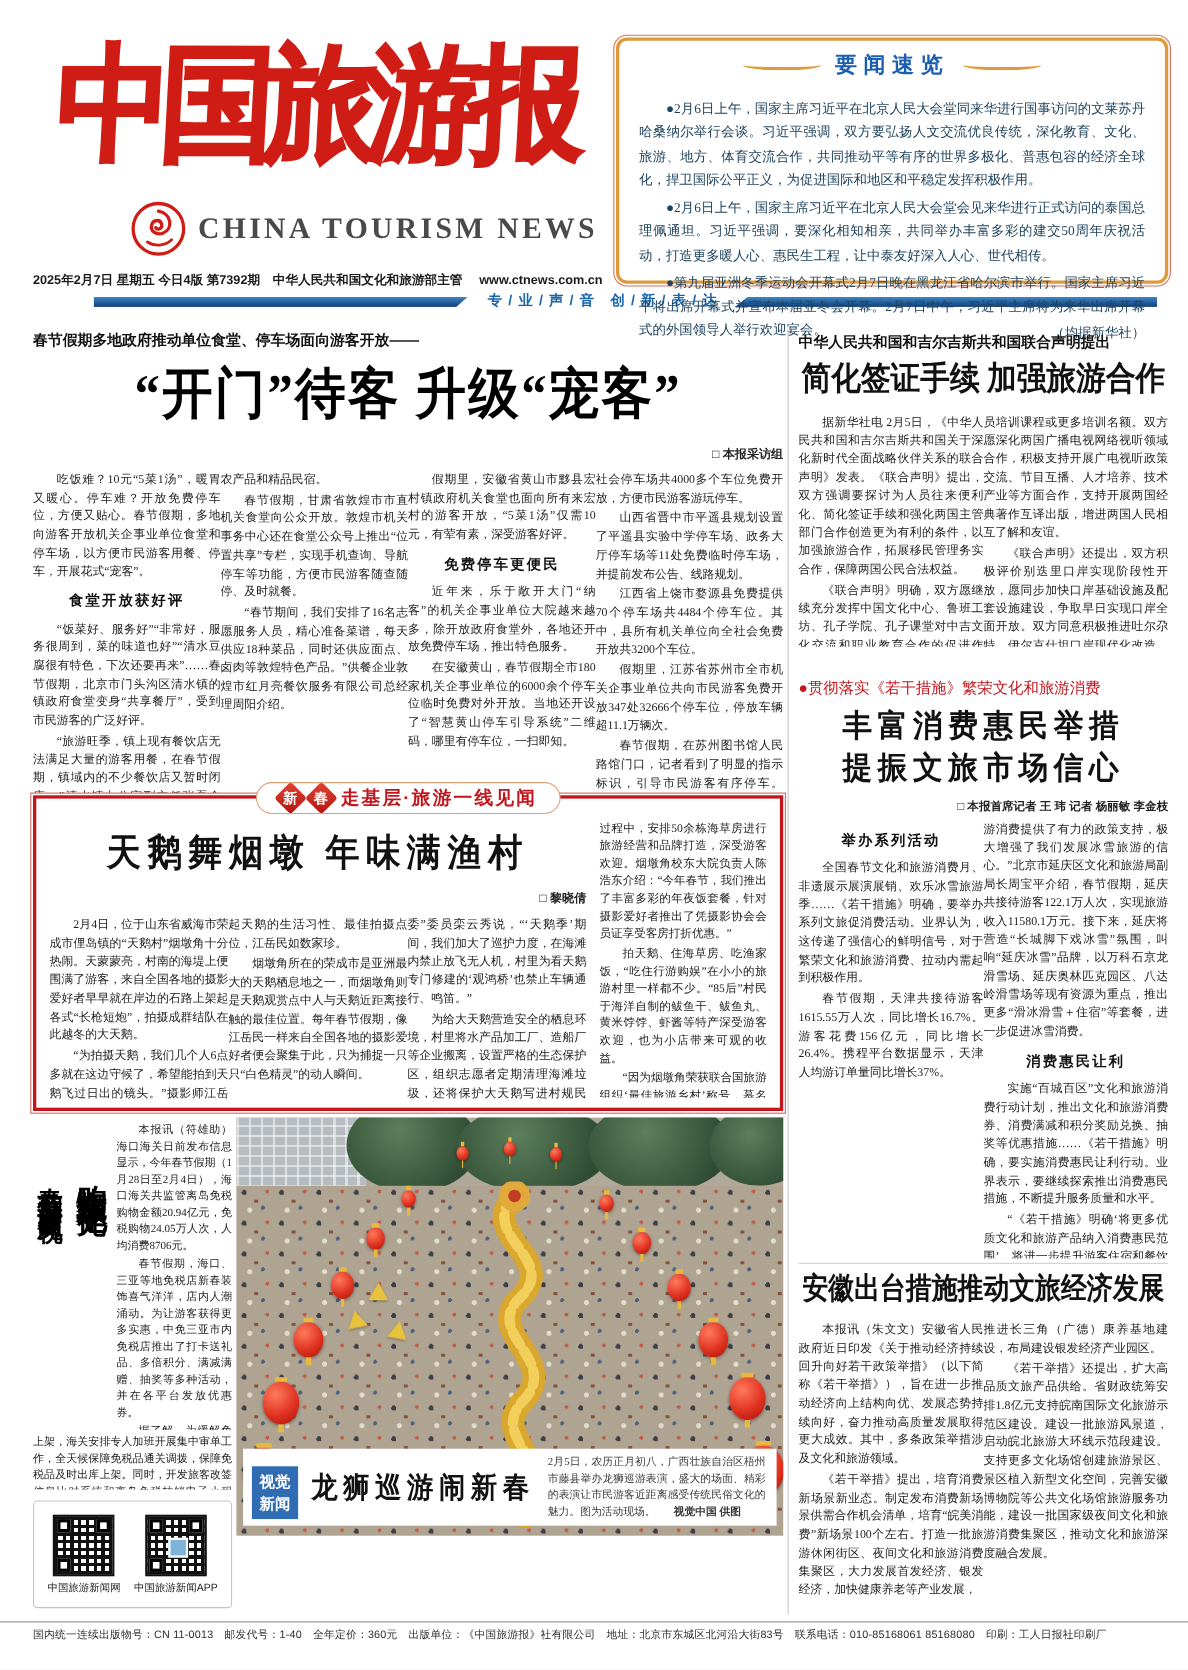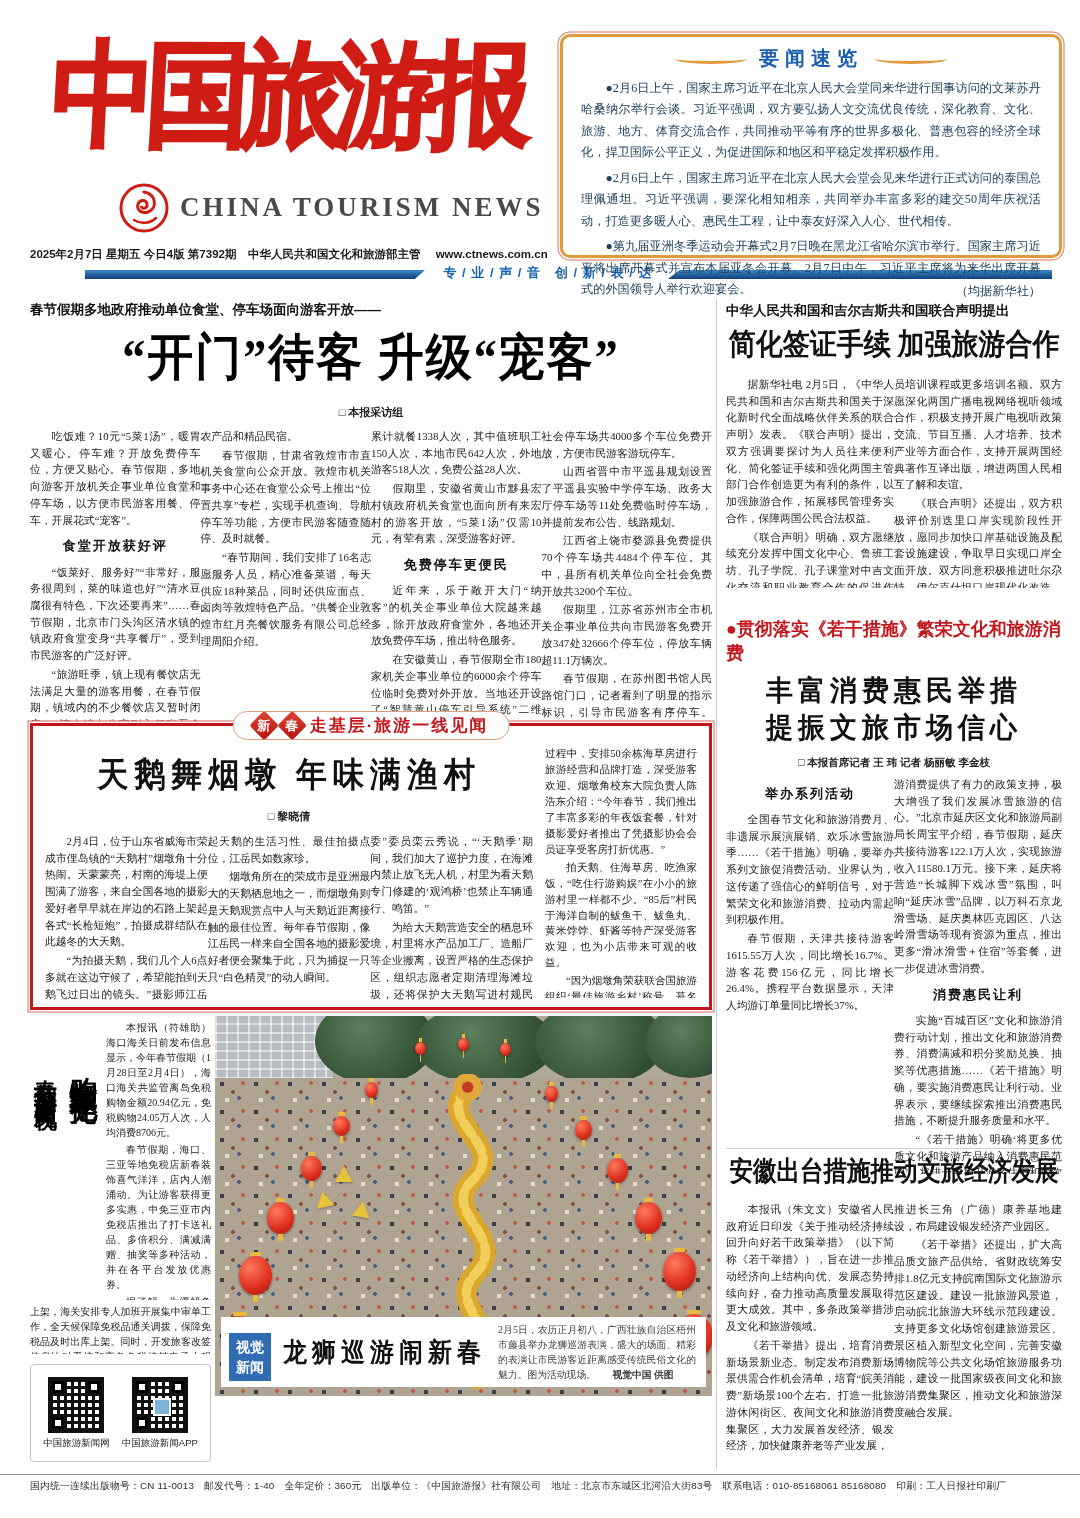--- a/index.html
+++ b/index.html
@@ -21,30 +21,30 @@
   .slogan-bar{position:absolute;top:270px;height:9px;background:linear-gradient(180deg,#3d86c6,#123f7a)}
   .slogan-bar.l{left:85px;width:340px;clip-path:polygon(0 0,100% 0,97% 100%,0 100%)}
   .slogan-bar.r{left:668px;width:384px;clip-path:polygon(3% 0,100% 0,100% 100%,0 100%)}
   .slogan-text{position:absolute;left:432px;top:264px;width:232px;text-align:center;font-size:13px;
      font-weight:700;color:#1a64ad;letter-spacing:1px;white-space:nowrap}
 
   
   .brief{position:absolute;left:560px;top:34px;width:502px;height:224px;background:#fff;
      border:3.5px solid #de9a3b;border-radius:10px;box-shadow:0 0 0 1.5px #fff,0 0 0 2.5px #d8705a;
      padding:8px 18px 6px}
-  .brief-titlerow{display:flex;align-items:center;justify-content:center;gap:12px;margin-bottom:6px}
+  .brief-titlerow{display:flex;align-items:center;justify-content:center;gap:12px;margin-bottom:17px}
   .brief-title{font-size:20px;font-weight:900;color:#1b5fae;letter-spacing:6px;font-family:"Liberation Serif",serif}
   .flourish{width:72px;height:10px;border-bottom:3px solid #e09a3c;border-radius:0 0 100% 100%}
   .brief .para{font-size:12.2px;line-height:1.76;color:#20445e;text-indent:2em;text-align:justify;
      margin:4px 0;font-family:"Liberation Serif",serif}
   .brief-attr{text-align:right;font-size:12.2px;color:#20445e;margin-top:-21.5px;font-family:"Liberation Serif",serif}
 
   
   .kicker{font-size:13.5px;font-weight:700;color:#111}
-  .byline{text-align:center;font-size:11px;color:#222;font-weight:700}
+  .byline{text-align:right;font-size:11px;color:#222;font-weight:700}
   .cols{display:flex;}
   .col{flex:1;overflow:hidden;font-family:"Liberation Serif","DejaVu Serif",serif;
        font-size:10.8px;line-height:1.55;color:#1b1b1b;text-align:justify}
   .para{text-indent:2em;margin:0 0 2px}
   .noind{text-indent:0}
   .subhead{display:block;text-align:center;font-weight:900;font-size:13px;margin:8px 0 7px;
        color:#111;font-family:"Liberation Serif",serif;letter-spacing:2px}
 
   
   .main-art{position:absolute;left:30px;top:301px;width:682px}
@@ -54,21 +54,21 @@
   .main-art .cols{height:300px;margin-top:4px}
 
   
   .vrule{position:absolute;left:716px;top:300px;width:1px;height:1168px;background:#c9c9c9}
   .visa{position:absolute;left:726px;top:302px;width:336px}
   .visa-headline{margin-top:6px;font-family:"Liberation Serif",serif;font-weight:900;font-size:27px;
       letter-spacing:0;text-align:center;white-space:nowrap;transform:scaleY(1.1)}
   .visa .cols{height:212px;margin-top:14px}
 
   .consume{position:absolute;left:726px;top:617px;width:336px}
-  .consume-kicker{color:#c3151c;font-weight:700;font-size:18px}
+  .consume-kicker{color:#c3151c;font-weight:400;font-size:14px}
   .consume-headline{margin-top:8px;text-align:center;font-family:"Liberation Serif",serif;font-weight:900;
       font-size:27px;letter-spacing:5px;line-height:1.35;transform:scaleY(1.05)}
   .consume-byline{margin:10px 0 6px;font-size:10.5px}
   .consume .cols{height:398px}
 
   .anhui{position:absolute;left:726px;top:1155px;width:336px}
   .anhui-headline{text-align:center;font-family:"Liberation Serif",serif;font-weight:900;font-size:23.5px;
       white-space:nowrap;transform:scaleY(1.15)}
   .anhui .cols{height:266px;margin-top:14px}
   .hair-r{position:absolute;left:726px;top:1148px;width:336px;height:1px;background:#d0d0d0}
@@ -203,21 +203,20 @@
           <h3 class="subhead">食堂开放获好评</h3>
           <p class="para">“饭菜好、服务好”“非常好，服务很周到，菜的味道也好”“清水豆腐很有特色，下次还要再来”……春节假期，北京市门头沟区清水镇的镇政府食堂变身“共享餐厅”，受到市民游客的广泛好评。</p>
           <p class="para">“旅游旺季，镇上现有餐饮店无法满足大量的游客用餐，在春节假期，镇域内的不少餐饮店又暂时闭店。”清水镇办公室副主任张磊介绍，为此，镇政府机关食堂对外开放，提供“6菜2汤2饮3种水果”，大人每人20元，小孩每人10元。游客可以边用餐，边了解清水镇的红色文化、景区资源、特色</p>
         </div>
       <div class="col">
           <p class="para noind">农产品和精品民宿。</p>
           <p class="para">春节假期，甘肃省敦煌市市直机关食堂向公众开放。敦煌市机关事务中心还在食堂公众号上推出“位置共享”专栏，实现手机查询、导航停车等功能，方便市民游客随查随停、及时就餐。</p>
           <p class="para">“春节期间，我们安排了16名志愿服务人员，精心准备菜谱，每天供应18种菜品，同时还供应面点、卤肉等敦煌特色产品。”供餐企业敦煌市红月亮餐饮服务有限公司总经理周阳介绍。</p>
         </div>
       <div class="col">
-          <p class="para noind">累计就餐1338人次，其中值班职工150人次，本地市民642人次，外地游客518人次，免费公益28人次。</p>
           <p class="para">假期里，安徽省黄山市黟县宏村镇政府机关食堂也面向所有来宏村的游客开放，“5菜1汤”仅需10元，有荤有素，深受游客好评。</p>
           <h3 class="subhead">免费停车更便民</h3>
           <p class="para">近年来，乐于敞开大门“纳客”的机关企事业单位大院越来越多，除开放政府食堂外，各地还开放免费停车场，推出特色服务。</p>
           <p class="para">在安徽黄山，春节假期全市180家机关企事业单位的6000余个停车位临时免费对外开放。当地还开设了“智慧黄山停车引导系统”二维码，哪里有停车位，一扫即知。</p>
         </div>
       <div class="col">
           <p class="para noind">社会停车场共4000多个车位免费开放，方便市民游客游玩停车。</p>
           <p class="para">山西省晋中市平遥县规划设置了平遥县实验中学停车场、政务大厅停车场等11处免费临时停车场，并提前发布公告、线路规划。</p>
           <p class="para">江西省上饶市婺源县免费提供70个停车场共4484个停车位。其中，县所有机关单位向全社会免费开放共3200个车位。</p>
           <p class="para">假期里，江苏省苏州市全市机关企事业单位共向市民游客免费开放347处32666个停车位，停放车辆超11.1万辆次。</p>

